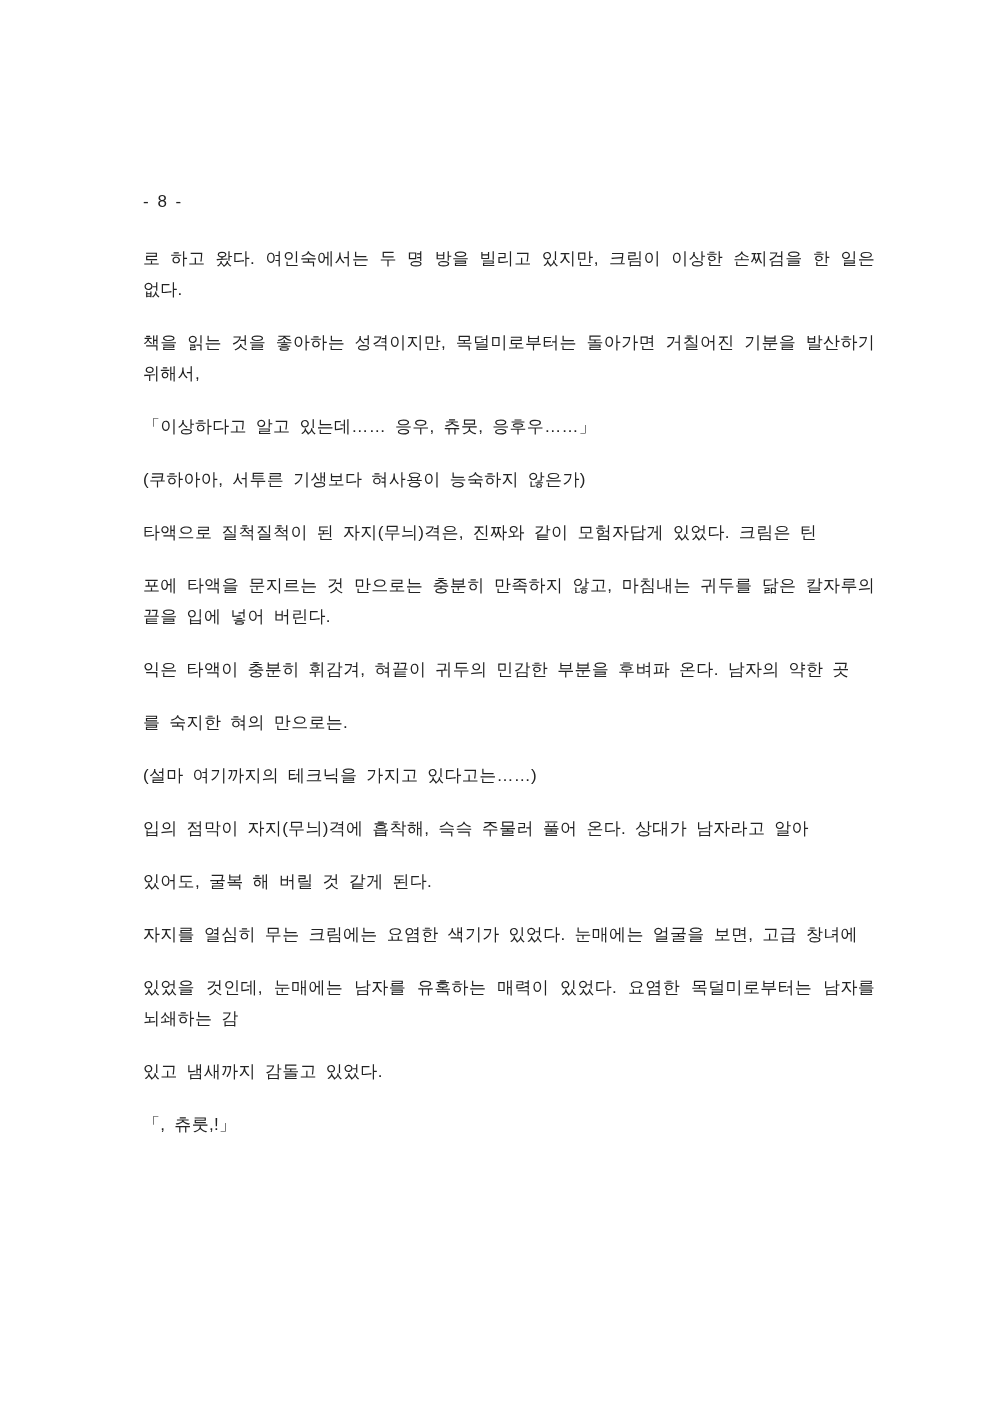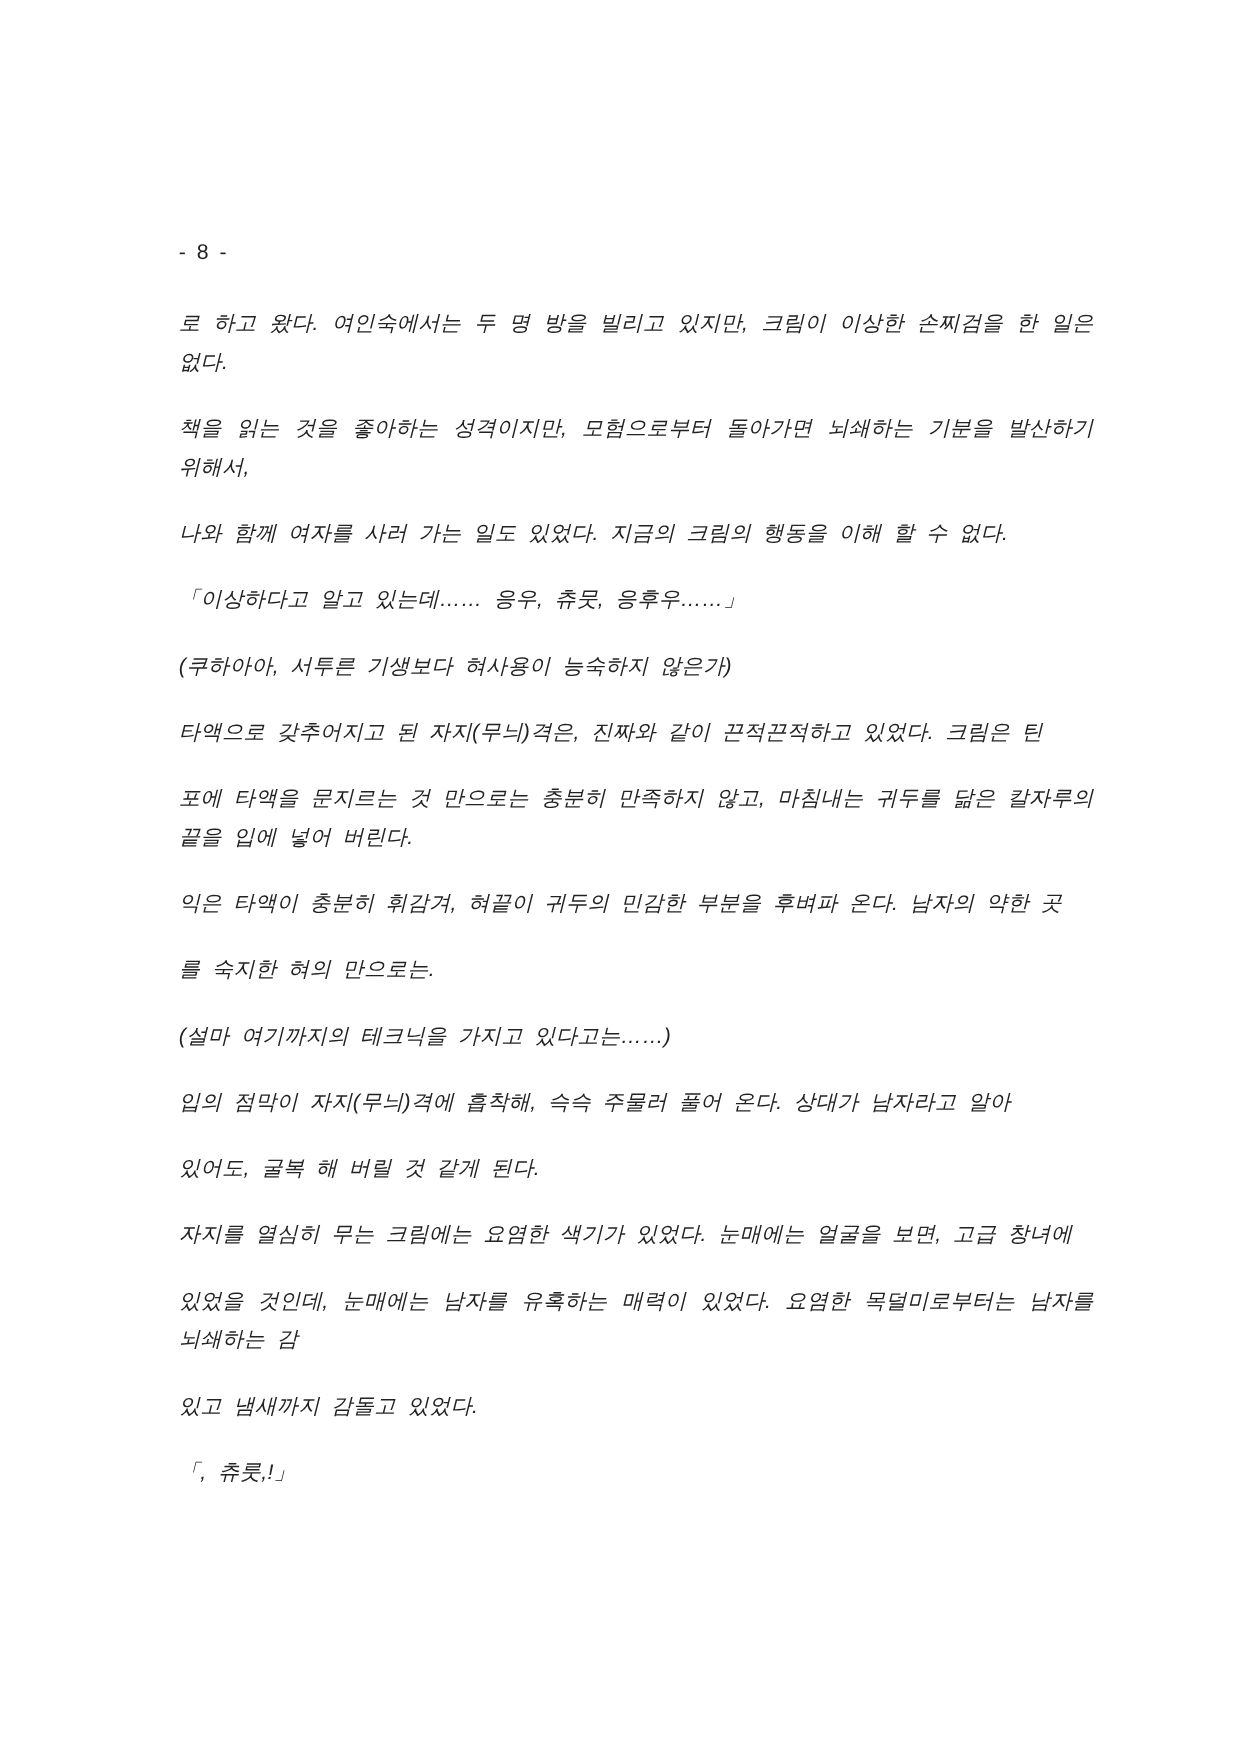--- a/index.html
+++ b/index.html
@@ -35,38 +35,36 @@
   }
   .para {
     margin: 0 0 22px 0;
     font-size: 17px;
     line-height: 31px;
     text-align: justify;
     word-spacing: 4px;
     letter-spacing: 0.3px;
     word-break: normal;
     white-space: normal;
-    font-style: italic;
   }
   .para:last-child {
     margin-bottom: 16px;
   }
 </style>
 </head>
 <body style="background: rgb(255, 255, 255);">
 
 <div class="page">
   <div class="content" style="color: rgb(34, 34, 34);">
     <p class="page-number">- 8 -</p>
     <p class="para">로 하고 왔다. 여인숙에서는 두 명 방을 빌리고 있지만, 크림이 이상한 손찌검을 한 일은 없다.</p>
-    <p class="para">책을 읽는 것을 좋아하는 성격이지만, 모험으로부터 돌아가면 뇌쇄하는 기분을 발산하기 위해서,</p>
-    <p class="para">나와 함께 여자를 사러 가는 일도 있었다. 지금의 크림의 행동을 이해 할 수 없다.</p>
+    <p class="para">책을 읽는 것을 좋아하는 성격이지만, 목덜미로부터는 돌아가면 거칠어진 기분을 발산하기 위해서,</p>
     <p class="para">「이상하다고 알고 있는데…… 응우, 츄뭇, 응후우……」</p>
     <p class="para">(쿠하아아, 서투른 기생보다 혀사용이 능숙하지 않은가)</p>
-    <p class="para">타액으로 갖추어지고 된 자지(무늬)격은, 진짜와 같이 끈적끈적하고 있었다. 크림은 틴</p>
+    <p class="para">타액으로 질척질척이 된 자지(무늬)격은, 진짜와 같이 모험자답게 있었다. 크림은 틴</p>
     <p class="para">포에 타액을 문지르는 것 만으로는 충분히 만족하지 않고, 마침내는 귀두를 닮은 칼자루의 끝을 입에 넣어 버린다.</p>
     <p class="para">익은 타액이 충분히 휘감겨, 혀끝이 귀두의 민감한 부분을 후벼파 온다. 남자의 약한 곳</p>
     <p class="para">를 숙지한 혀의 만으로는.</p>
     <p class="para">(설마 여기까지의 테크닉을 가지고 있다고는……)</p>
     <p class="para">입의 점막이 자지(무늬)격에 흡착해, 슥슥 주물러 풀어 온다. 상대가 남자라고 알아</p>
     <p class="para">있어도, 굴복 해 버릴 것 같게 된다.</p>
     <p class="para">자지를 열심히 무는 크림에는 요염한 색기가 있었다. 눈매에는 얼굴을 보면, 고급 창녀에</p>
     <p class="para">있었을 것인데, 눈매에는 남자를 유혹하는 매력이 있었다. 요염한 목덜미로부터는 남자를 뇌쇄하는 감</p>
     <p class="para">있고 냄새까지 감돌고 있었다.</p>
     <p class="para">「, 츄룻,!」</p>

